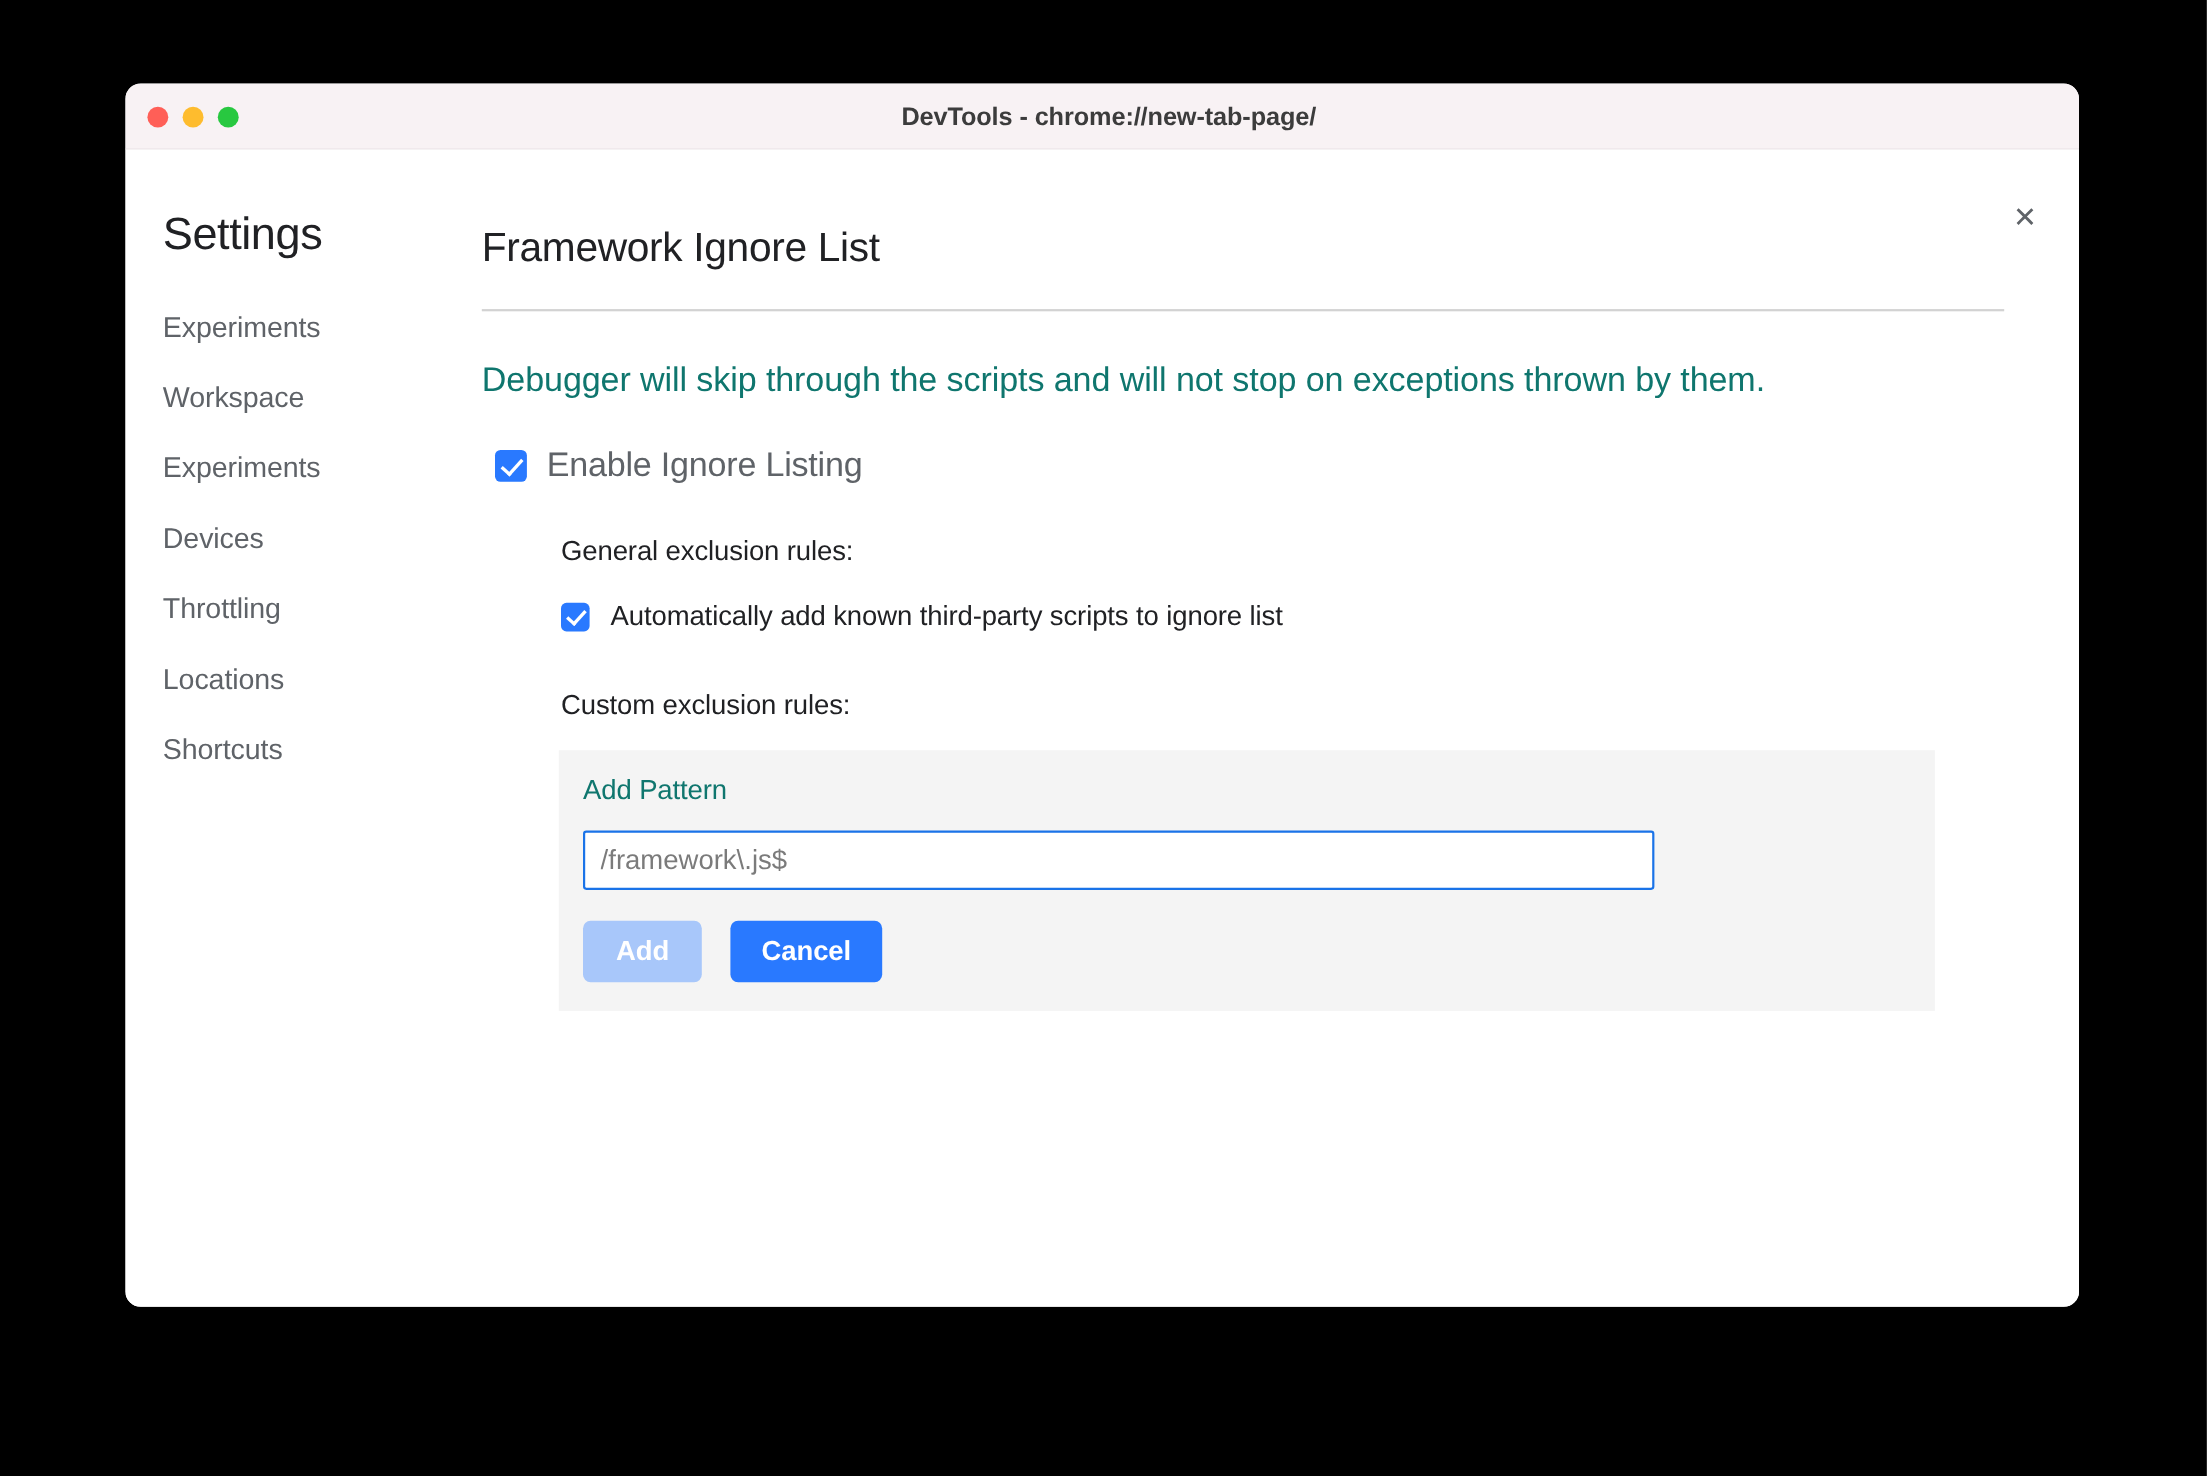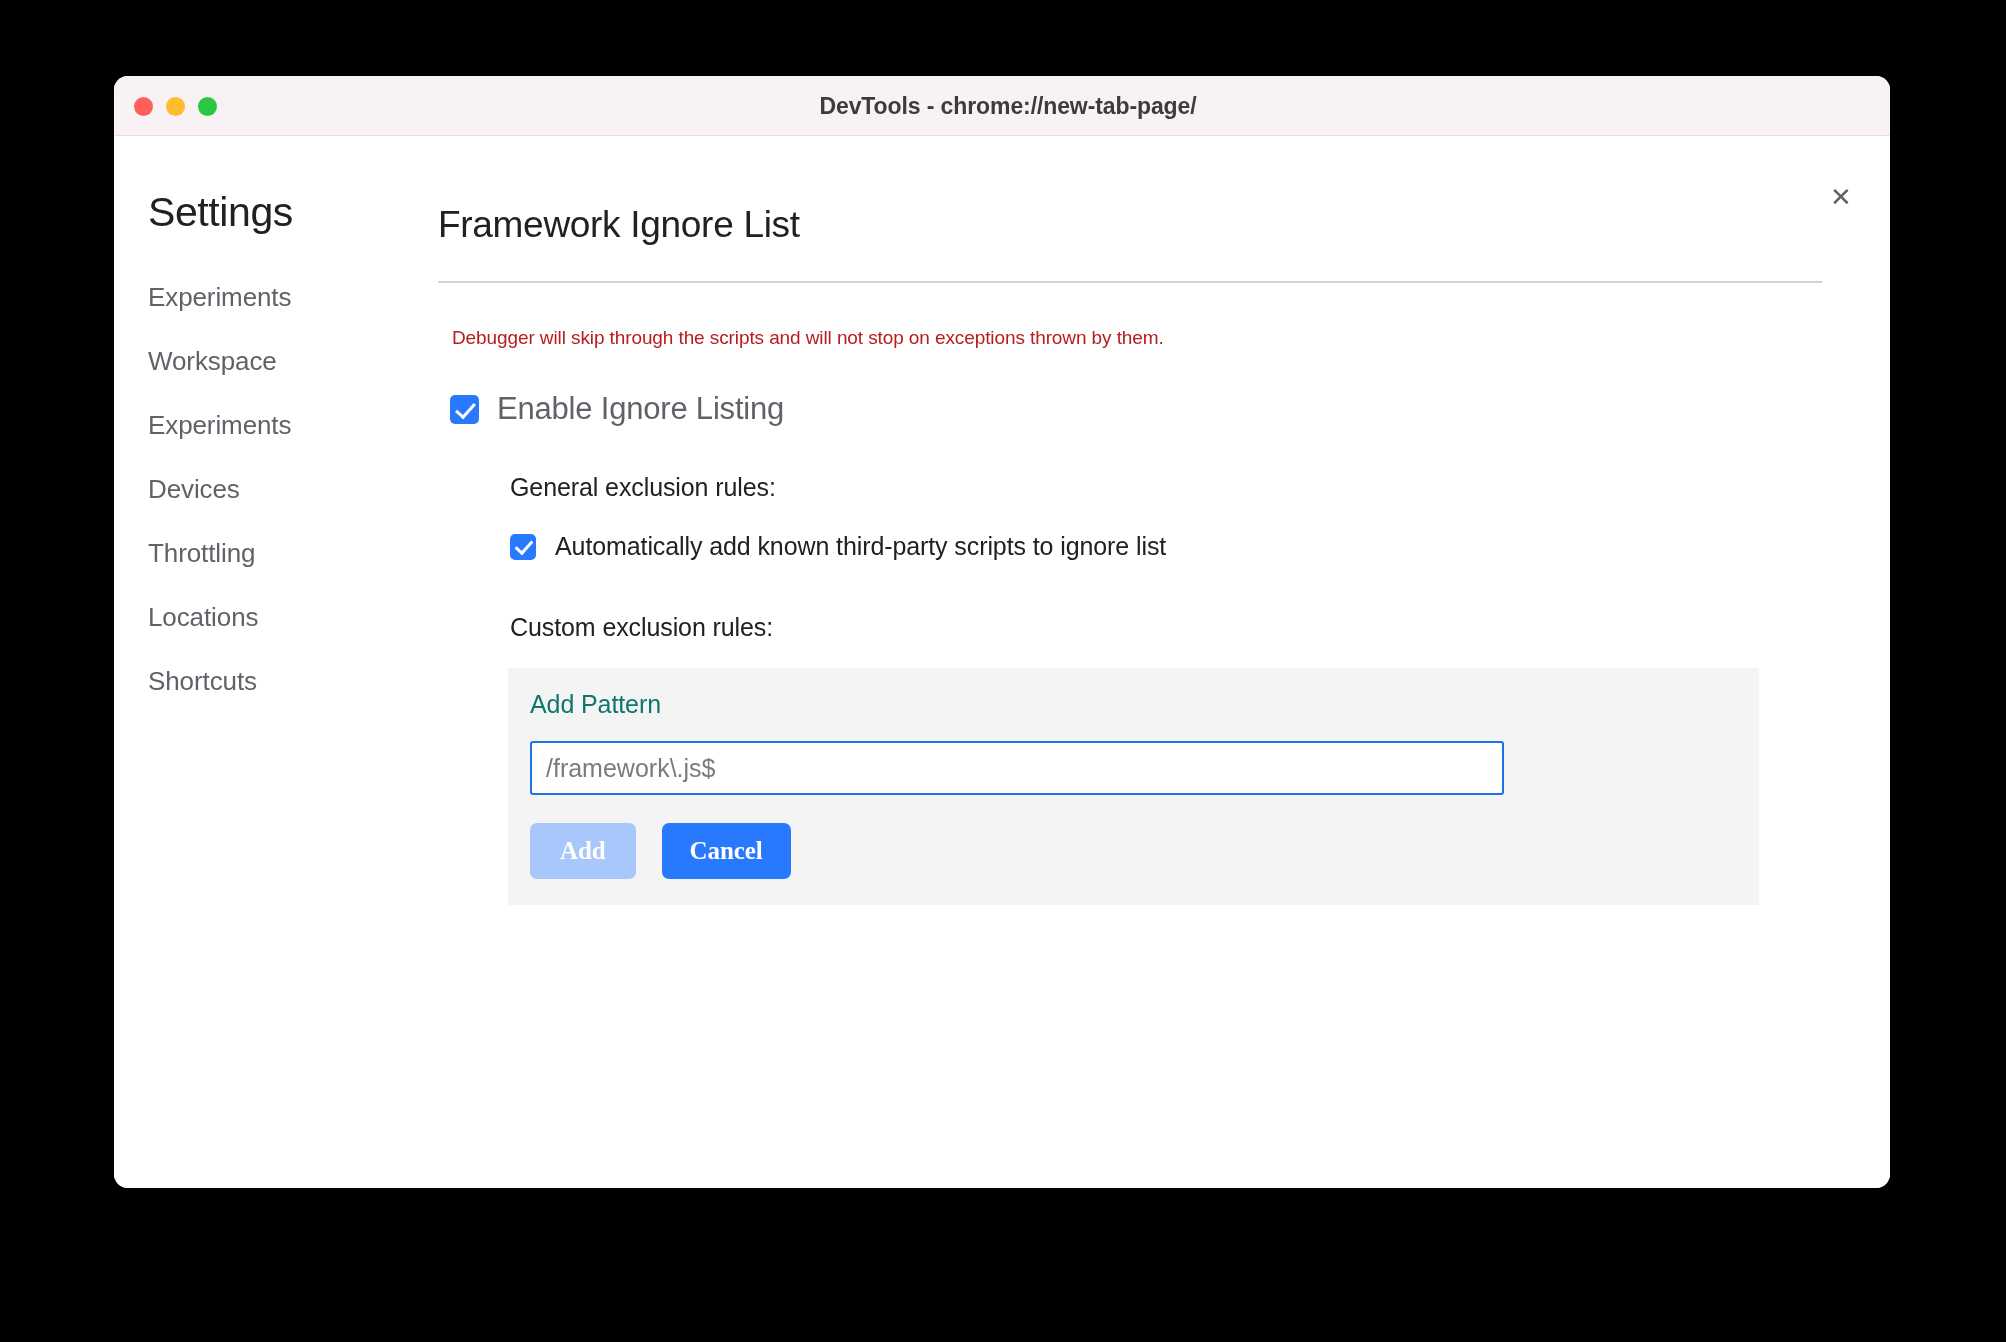--- a/index.html
+++ b/index.html
@@ -115,24 +115,23 @@
     padding-top: 14px;
     letter-spacing: -0.3px;
   }
   #divider {
     margin: 38px 32px 0 0;
     height: 2px;
     background: #d2d2d2;
   }
   #description {
     margin-top: 44px;
-    font-size: 19px;
-    color: #b91c1c;
-    letter-spacing: -0.1px;
-    margin-left: 14px;
+    font-size: 31px;
+    color: #0f766e;
+    letter-spacing: -0.1px;
   }
 
   
   .cb-row {
     display: flex;
     align-items: center;
     cursor: pointer;
   }
   .cb {
     flex: 0 0 auto;
@@ -233,21 +232,21 @@
   #panel-buttons {
     display: flex;
     align-items: center;
     gap: 26px;
     margin-top: 28px;
   }
   .btn {
     border: none;
     border-radius: 7px;
     height: 56px;
-    font-family: Liberation Serif, serif;
+    font-family: Liberation Sans, sans-serif;
     font-size: 25px;
     font-weight: 700;
     letter-spacing: -0.1px;
     cursor: pointer;
   }
   #add-button {
     background: #a8c7fa;
     color: #ffffff;
     padding: 0 30px;
     cursor: default;

